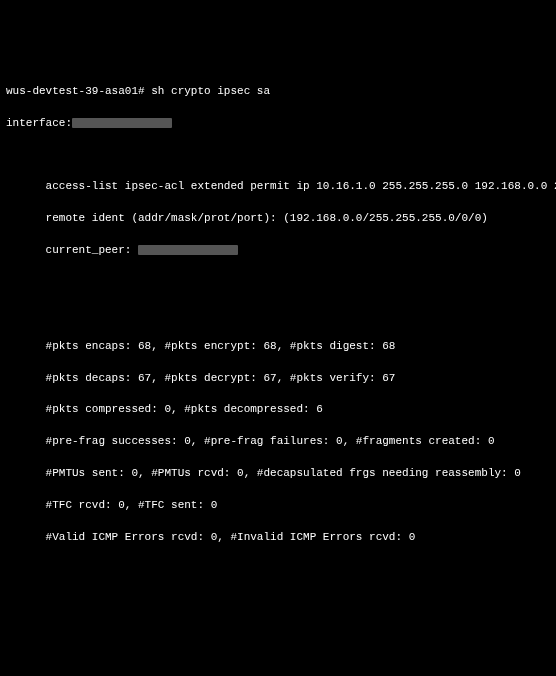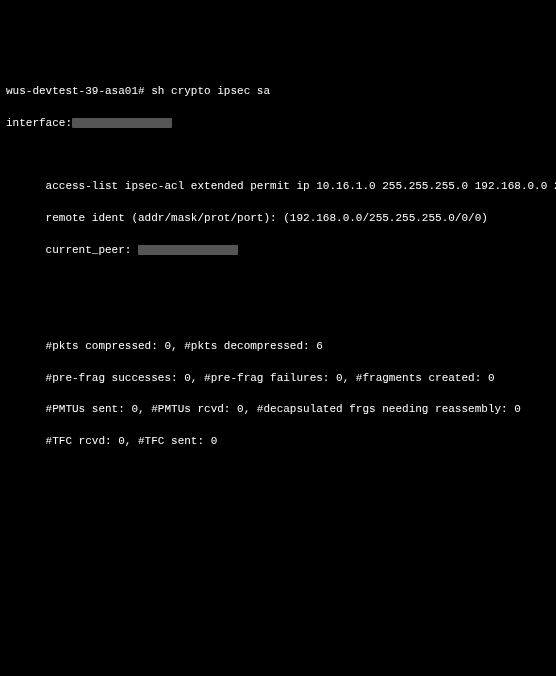--- a/index.html
+++ b/index.html
@@ -40,24 +40,27 @@
 
 <div>
 <span class="line"><span>wus-devtest-39-asa01#</span> <span>sh crypto ipsec sa</span></span>
 <span class="line"><span>interface:</span><span class="redacted w1"></span></span>
 <span class="line"> </span>
 <span class="line">      access-list ipsec-acl extended permit ip 10.16.1.0 255.255.255.0 192.168.0.0 255.255.255.0</span>
 <span class="line">      remote ident (addr/mask/prot/port): (192.168.0.0/255.255.255.0/0/0)</span>
 <span class="line"><span>      current_peer:</span> <span class="redacted w2"></span></span>
 <span class="line"> </span>
 <span class="line"> </span>
+<span class="line">      #pkts encaps: 68, #pkts encrypt: 68, #pkts digest: 68</span>
+<span class="line">      #pkts decaps: 67, #pkts decrypt: 67, #pkts verify: 67</span>
 <span class="line">      #pkts compressed: 0, #pkts decompressed: 6</span>
 <span class="line">      #pre-frag successes: 0, #pre-frag failures: 0, #fragments created: 0</span>
 <span class="line">      #PMTUs sent: 0, #PMTUs rcvd: 0, #decapsulated frgs needing reassembly: 0</span>
 <span class="line">      #TFC rcvd: 0, #TFC sent: 0</span>
+<span class="line">      #Valid ICMP Errors rcvd: 0, #Invalid ICMP Errors rcvd: 0</span>
 
 
 
 
 
 
 
 
 
 

